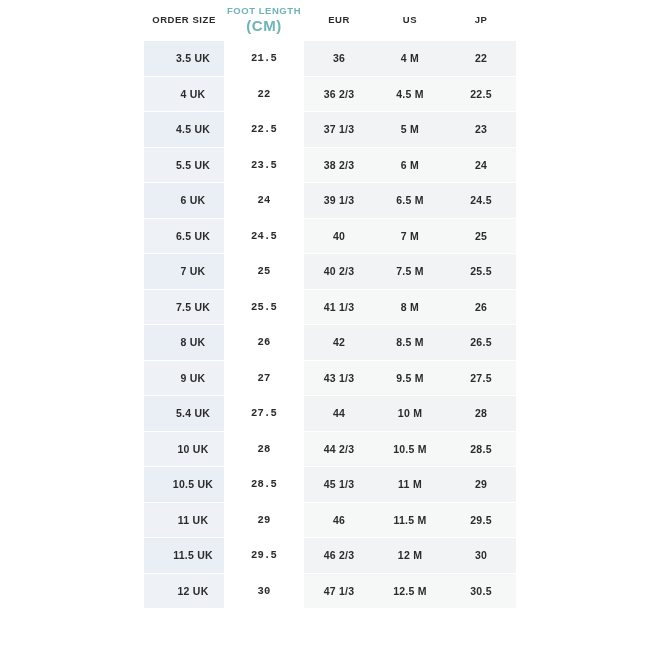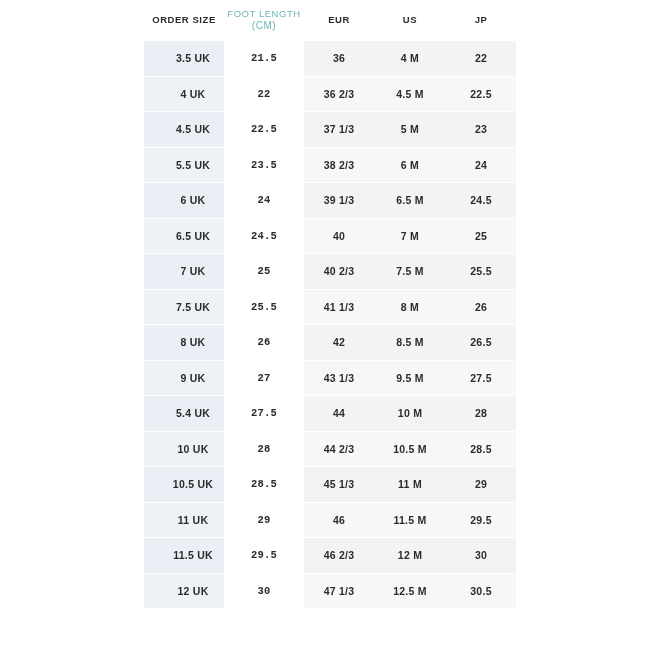--- a/index.html
+++ b/index.html
@@ -37,25 +37,25 @@
     letter-spacing: 0.55px;
     color: #2b2b2b;
     text-align: center;
     vertical-align: middle;
     line-height: 1.15;
     border: none;
   }
 
   .chart-table thead th.col-foot {
     color: #6fb3b8;
-    font-weight: normal;
+    font-weight: bold;
   }
   .chart-table thead th.col-foot .unit {
     display: block;
-    font-size: 10px;
+    font-size: 15px;
     letter-spacing: 0.55px;
   }
 
   
   .chart-table tbody td {
     height: 34.5px;
     padding: 0 2px;
     font-size: 10.5px;
     font-weight: bold;
     color: #2b2b2b;

